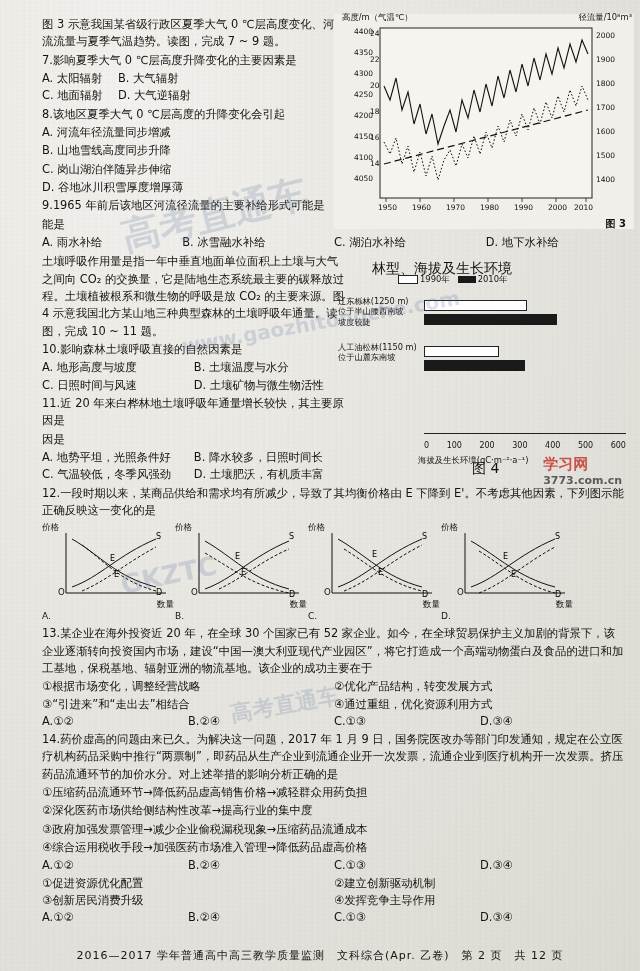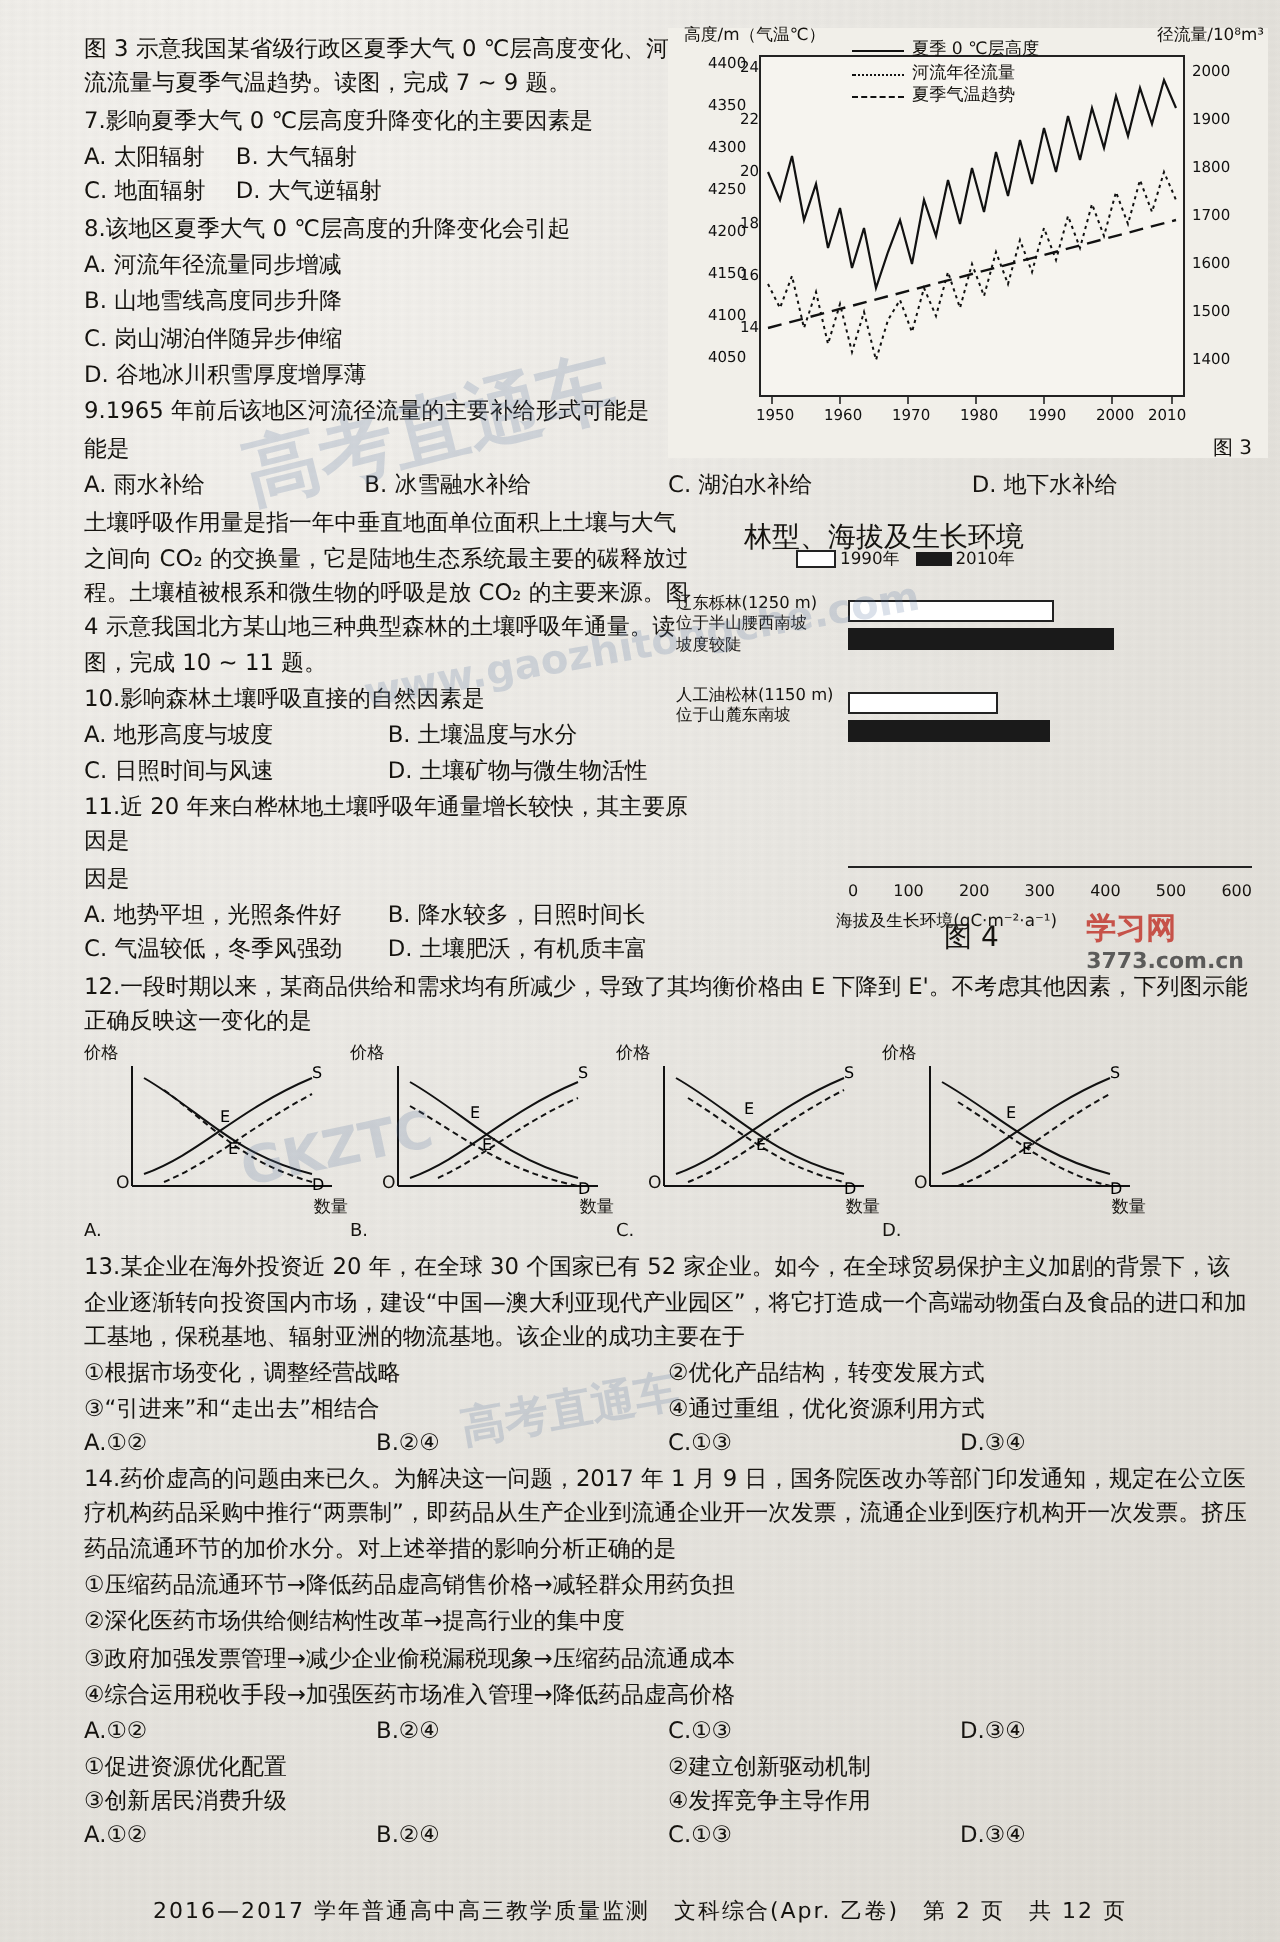--- a/index.html
+++ b/index.html
@@ -36,21 +36,21 @@
   .w1{width:25%}
   .w2{width:25%}
 
   
   .fig3{
     position:absolute;right:6px;top:14px;
     width:300px;height:215px;
     background:#f1efe9;
   }
   .fig3 .cap{
-    position:absolute;right:8px;bottom:-2px;font-size:10px;
+    position:absolute;right:8px;bottom:-2px;font-size:10px;font-weight:bold;
   }
   .legendbox{
     position:absolute;left:92px;top:6px;font-size:8.6px;line-height:1.35;
   }
   .lg{display:flex;align-items:center;gap:4px;white-space:nowrap;}
   .lgline{display:inline-block;width:26px;height:0;border-top:1.4px solid #111;}
   .lgline.dash{border-top:1.4px dashed #111;}
   .lgline.dot{border-top:1.4px dotted #111;}
 
   
@@ -162,34 +162,20 @@
         <line x1="222" y1="184" x2="222" y2="188"></line>
         <line x1="252" y1="184" x2="252" y2="188"></line>
       </g>
 
       <polyline fill="none" stroke="#111" stroke-width="1.1" points="50,72 56,86 62,64 68,96 74,78 80,110 86,90 92,120 98,100 104,130 110,112 116,96 122,118 128,86 134,104 140,76 146,98 152,70 158,92 164,62 170,84 176,56 182,78 188,50 194,72 200,44 206,66 212,40 218,60 224,34 230,54 236,30 242,48 248,26 254,40"></polyline>
 
       <polyline fill="none" stroke="#111" stroke-width="1" stroke-dasharray="1.6 2" points="50,128 56,140 62,124 68,150 74,132 80,158 86,138 92,162 98,142 104,166 110,146 116,136 122,152 128,130 134,144 140,122 146,140 152,118 158,134 164,112 170,128 176,106 182,122 188,100 194,116 200,94 206,110 212,88 218,104 224,82 230,98 236,76 242,92 248,72 254,86"></polyline>
 
       <polyline fill="none" stroke="#111" stroke-width="1.2" stroke-dasharray="7 4" points="50,150 254,96"></polyline>
     </svg>
-    <div class="legendbox">
-      <div class="lg">
-          <span class="lgline"></span>
-          <span>夏季 0 ℃层高度</span>
-        </div>
-      <div class="lg">
-          <span class="lgline dot"></span>
-          <span>河流年径流量</span>
-        </div>
-      <div class="lg">
-          <span class="lgline dash"></span>
-          <span>夏季气温趋势</span>
-        </div>
-    </div>
     <div style="position:absolute;left:8px;top:-2px;font-size:8.4px;">高度/m（气温℃）</div>
     <div style="position:absolute;right:2px;top:-2px;font-size:8.4px;">径流量/10⁸m³</div>
     <div class="cap">图 3</div>
   </div>
 
   <div class="fig4">
     <div class="f4title">林型、海拔及生长环境</div>
     <div class="f4legend">
       <span><span class="sw" style="background:#fff;border:1px solid #222;"></span><span>1990年</span></span>
       <span><span class="sw" style="background:#1a1a1a;"></span><span>2010年</span></span>

